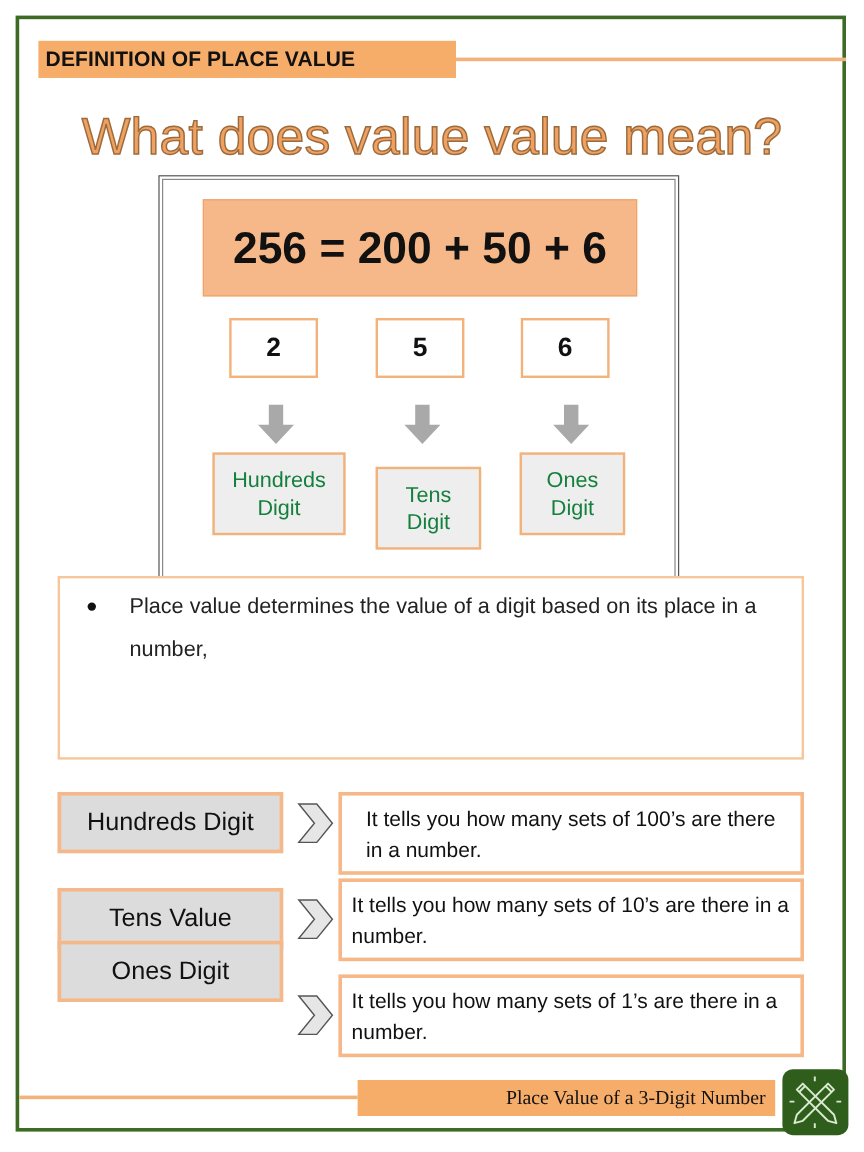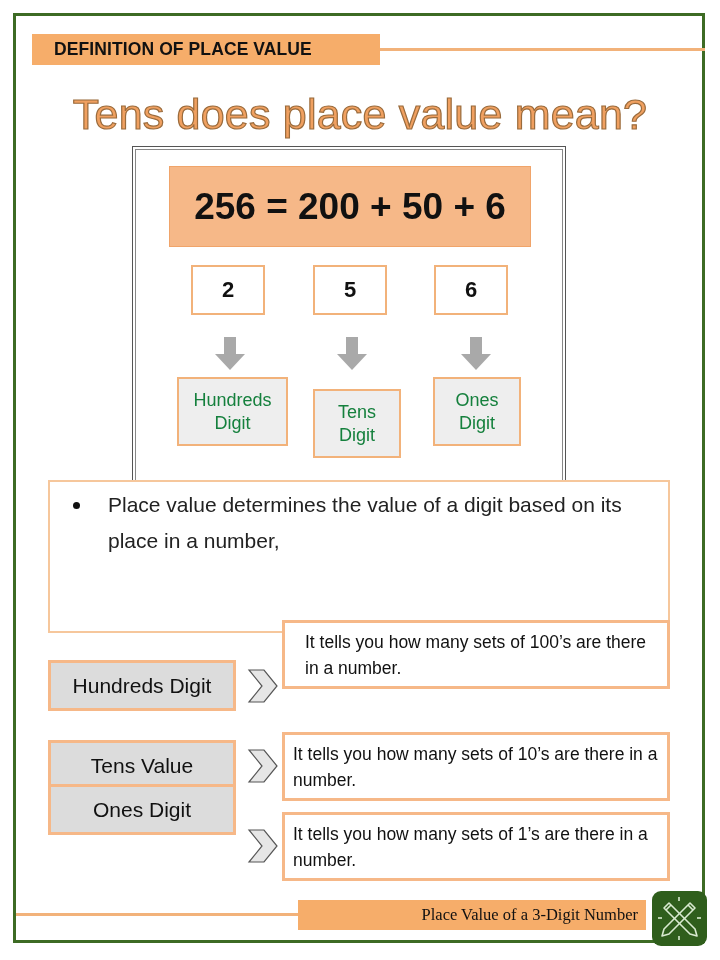--- a/index.html
+++ b/index.html
@@ -6,21 +6,21 @@
   body {
     width: 720px; height: 960px; background: #ffffff; position: relative; overflow: hidden;
     font-family: "Liberation Sans", sans-serif; color: #111;
   }
   .page-frame {
     position: absolute; left: 13px; top: 13px; width: 692px; height: 930px;
     border: 3px solid #3d6b24; box-sizing: border-box;
   }
   .header-bar {
     position: absolute; left: 32px; top: 34px; width: 348px; height: 31px;
-    background: #f6ad6a; display: flex; align-items: center; padding-left: 22px; box-sizing: border-box;
+    background: #f6ad6a; display: flex; align-items: center; padding-left: 6px; box-sizing: border-box;
   }
   .header-bar span { font-weight: bold; font-size: 17.5px; color: #111; letter-spacing: 0.1px; }
   .header-line {
     position: absolute; left: 380px; top: 48px; width: 325px; height: 3px; background: #f2b27a;
   }
   .main-title {
     position: absolute; left: 0; top: 90px; width: 720px; text-align: center;
     font-size: 43px; font-weight: normal; color: #f0a060;
     -webkit-text-stroke: 1.2px #9a6b3c; letter-spacing: 0.2px;
   }
@@ -53,21 +53,21 @@
     display: flex; align-items: center; justify-content: center; text-align: center;
     font-size: 18px; line-height: 23px; color: #15803d;
   }
   .bullet-box {
     position: absolute; left: 48px; top: 480px; width: 622px; height: 153px;
     border: 2px solid #f6c79c; box-sizing: border-box; background: #fff;
   }
   .bullet-box ul { margin: 0; padding: 0; list-style: none; }
   .bullet-box li {
     position: relative; padding-left: 58px; padding-right: 8px;
-    font-size: 21px; line-height: 36px; color: #222;
+    font-size: 18px; line-height: 36px; color: #222;
   }
   .bullet-box li::before {
     content: ""; position: absolute; left: 23px; top: 15px; width: 7px; height: 7px;
     border-radius: 50%; background: #111;
   }
   .bullet-box ul { padding-top: 5px; }
   .row-label {
     position: absolute; left: 48px; width: 188px; height: 51px;
     background: #dcdcdc; border: 3px solid #f6b888; box-sizing: border-box;
     display: flex; align-items: center; justify-content: center;
@@ -95,21 +95,21 @@
 </head>
 <body>
 
 <div class="page-frame"></div>
 
 <div class="header-bar">
   <span>DEFINITION OF PLACE VALUE</span>
 </div>
 <div class="header-line"></div>
 
-<div class="main-title">Tens does place value mean?</div>
+<div class="main-title">What does value value mean?</div>
 
 <div class="diagram-box">
   <div class="equation">256 = 200 + 50 + 6</div>
 
   <div class="digit-box" style="left:58px;">2</div>
   <div class="digit-box" style="left:180px;">5</div>
   <div class="digit-box" style="left:301px;">6</div>
 
   <svg class="arrow" style="left:81px;" viewBox="0 0 32 33">
     <polygon points="10,0 22,0 22,17 31,17 16,33 1,17 10,17" fill="#a9a9a9"></polygon>
@@ -144,21 +144,21 @@
 <div class="bullet-box">
   <ul>
     <li>Place value determines the value of a digit based on its place in a number,</li>
   </ul>
 </div>
 
 <div class="row-label" style="top:660px;">Hundreds Digit</div>
 <svg class="chevron" style="top:668px;" viewBox="0 0 32 36">
   <polygon points="2,2 17,2 30,18 17,34 2,34 15,18" fill="#e6e6e6" stroke="#555" stroke-width="1.2"></polygon>
 </svg>
-<div class="row-desc" style="top:620px;padding-left:20px;">It tells you how many sets of 100’s are there in a number.</div>
+<div class="row-desc" style="top:660px;padding-left:20px;">It tells you how many sets of 100’s are there in a number.</div>
 
 <div class="row-label" style="top:740px;">Tens Value</div>
 <svg class="chevron" style="top:748px;" viewBox="0 0 32 36">
   <polygon points="2,2 17,2 30,18 17,34 2,34 15,18" fill="#e6e6e6" stroke="#555" stroke-width="1.2"></polygon>
 </svg>
 <div class="row-desc" style="top:732px;">It tells you how many sets of 10’s are there in a number.</div>
 
 <div class="row-label" style="top:784px;">Ones Digit</div>
 <svg class="chevron" style="top:828px;" viewBox="0 0 32 36">
   <polygon points="2,2 17,2 30,18 17,34 2,34 15,18" fill="#e6e6e6" stroke="#555" stroke-width="1.2"></polygon>

